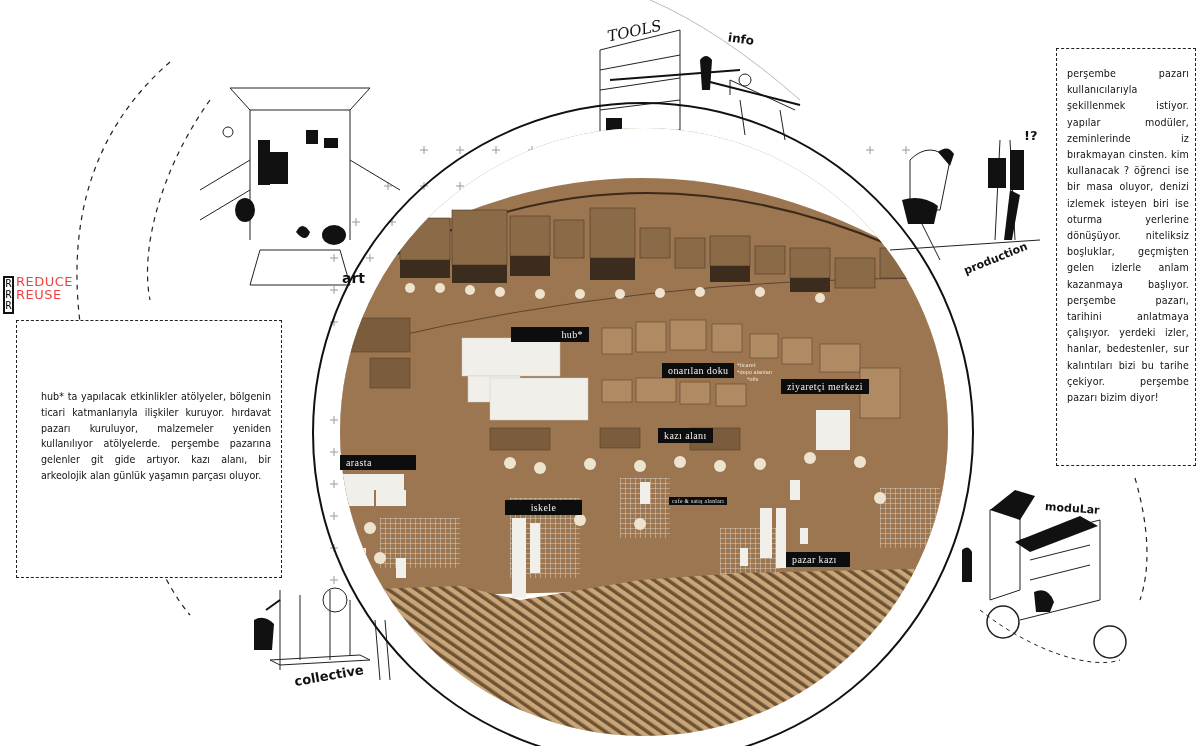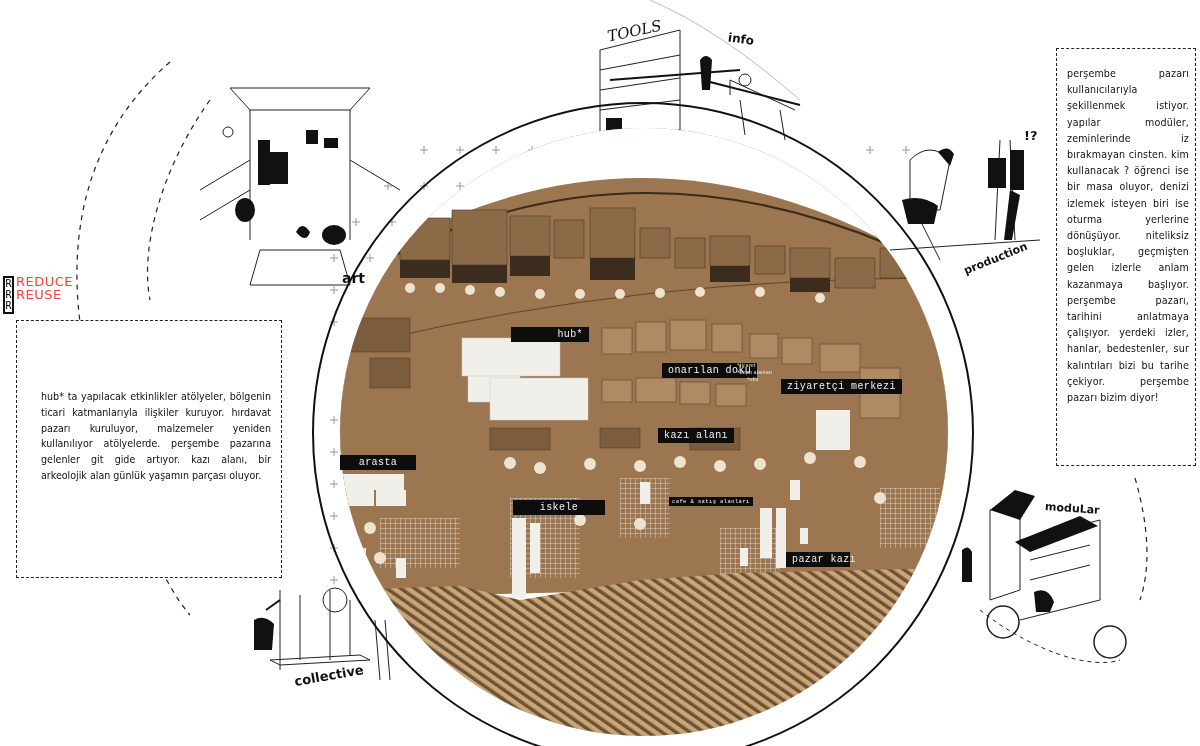--- a/index.html
+++ b/index.html
@@ -11,21 +11,21 @@
              font-family:"DejaVu Sans", sans-serif; font-stretch:condensed; }
   .textbox p { margin:0; text-align:justify; text-align-last:left; }
   #box-right { left:1056px; top:48px; width:140px; height:418px; padding:16px 6px 0 10px; font-size:10.6px; line-height:16.2px; letter-spacing:0.15px; }
   #box-left { left:16px; top:320px; width:266px; height:258px; padding:68px 10px 0 24px; font-size:10.6px; line-height:15.8px; }
 
   
   #outer-circle { left:312px; top:102px; width:662px; height:662px; border:2px solid #111; border-radius:50%; box-sizing:border-box; }
   #model-disc { left:340px; top:128px; width:608px; height:608px; border-radius:50%; overflow:hidden;
      background:#a07a50; }
 
-  .label-tag { position:absolute; background:#0d0d0d; color:#f2f2f2; font-family:Liberation Mono, monospace;
+  .label-tag { position:absolute; background:#0d0d0d; color:#f2f2f2; font-family:Liberation Serif, serif;
                font-size:10px; letter-spacing:0.4px; padding:2px 6px; white-space:nowrap; box-sizing:border-box; }
   .label-tag.small { font-size:5.5px; padding:1px 3px; }
   .annot { position:absolute; color:#f6efe2; font-size:5px; line-height:7px; white-space:nowrap; font-family:"DejaVu Sans", sans-serif; }
 
   .sketch-word { position:absolute; font-family:"DejaVu Sans", sans-serif; font-weight:bold; color:#111; white-space:nowrap; }
 
   .rrr { position:absolute; left:3px; top:276px; width:11px; height:38px; border:2px solid #111; box-sizing:border-box;
          font-family:"DejaVu Sans Mono", monospace; font-size:10px; line-height:11px; text-align:center; }
   .rrr-words { position:absolute; left:16px; top:275px; font-family:"DejaVu Sans", sans-serif; font-size:13px; line-height:13px; color:#ef4444; letter-spacing:0.5px; }
 
@@ -266,22 +266,22 @@
 
 <div class="label-tag" style="left:511px;top:327px;width:78px;text-align:right;">hub*</div>
 <div class="label-tag" style="left:662px;top:363px;">onarılan doku</div>
 <div class="annot" style="left:737px;top:362px;">
   <div>*ticaret</div>
   <div>*depo alanları</div>
   <div style="padding-left:10px">*ofis</div>
 </div>
 <div class="label-tag" style="left:781px;top:379px;">ziyaretçi merkezi</div>
 <div class="label-tag" style="left:658px;top:428px;">kazı alanı</div>
-<div class="label-tag" style="left:340px;top:455px;width:76px;text-align:center;">arasta</div>
-<div class="label-tag" style="left:505px;top:500px;width:92px;text-align:center;margin-left:8px;">iskele</div>
+<div class="label-tag" style="left:340px;top:455px;width:76px;text-align:left;">arasta</div>
+<div class="label-tag" style="left:505px;top:500px;width:77px;text-align:center;">iskele</div>
 <div class="label-tag small" style="left:669px;top:497px;">cafe &amp; satış alanları</div>
 <div class="label-tag" style="left:786px;top:552px;width:64px;">pazar kazı</div>
 
 <div class="rrr">
   <div>R</div>
   <div>R</div>
   <div>R</div>
 </div>
 <div class="rrr-words">
   <div>REDUCE</div>

